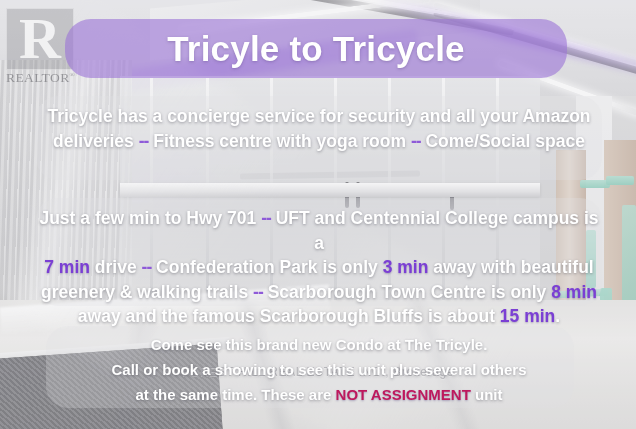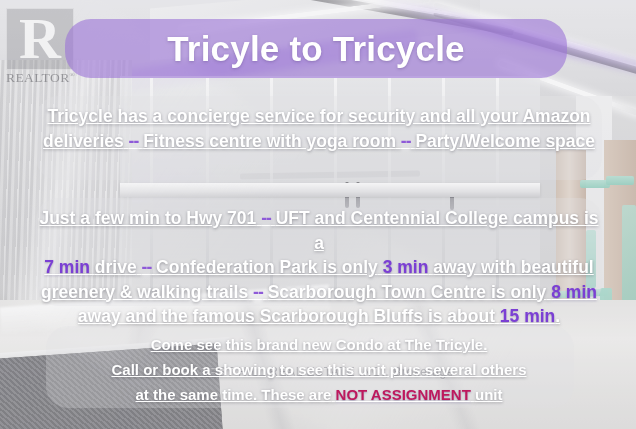--- a/index.html
+++ b/index.html
@@ -217,21 +217,20 @@
   .panel.p2 { left:36px; top:198px; width:566px; height:108px; }
   .panel.p3 { left:46px; top:326px; width:528px; height:82px;
               background:rgba(226,226,228,.26); }
 
   .block {
     position:absolute;
     text-align:center;
     color:#ffffff;
     font-weight:bold;
     text-shadow:0 1px 3px rgba(60,60,70,.45);
-    text-decoration:underline;
   }
   .block.b1 { left:36px; top:104px; width:566px; font-size:17.5px; line-height:25px; }
   .block.b2 { left:36px; top:206px; width:566px; font-size:17.5px; line-height:24.5px; }
   .block.b3 { left:55px; top:332px; width:528px; font-size:15px; line-height:25px; }
 
   .pp { color:#7b3fd4; text-shadow:0 1px 2px rgba(60,40,110,.35); }
   .pp-soft { color:#be185d; text-shadow:0 1px 2px rgba(60,40,110,.35); }
   .sep { color:#8e5ad8; font-weight:bold; letter-spacing:-1px; text-shadow:none; }
 
   
@@ -318,21 +317,21 @@
   <div class="panel p1"></div>
   <div class="block b1">
     <div>
       <span>Tricycle has a concierge service for security and all your Amazon</span>
     </div>
     <div>
       <span>deliveries</span>
       <span class="sep">--</span>
       <span>Fitness centre with yoga room</span>
       <span class="sep">--</span>
-      <span>Party/Welcome space</span>
+      <span>Come/Social space</span>
     </div>
   </div>
 
   <div class="panel p2"></div>
   <div class="block b2">
     <div>
       <span>Just a few min to Hwy 701</span>
       <span class="sep">--</span>
       <span>UFT and Centennial College campus is a</span>
     </div>

